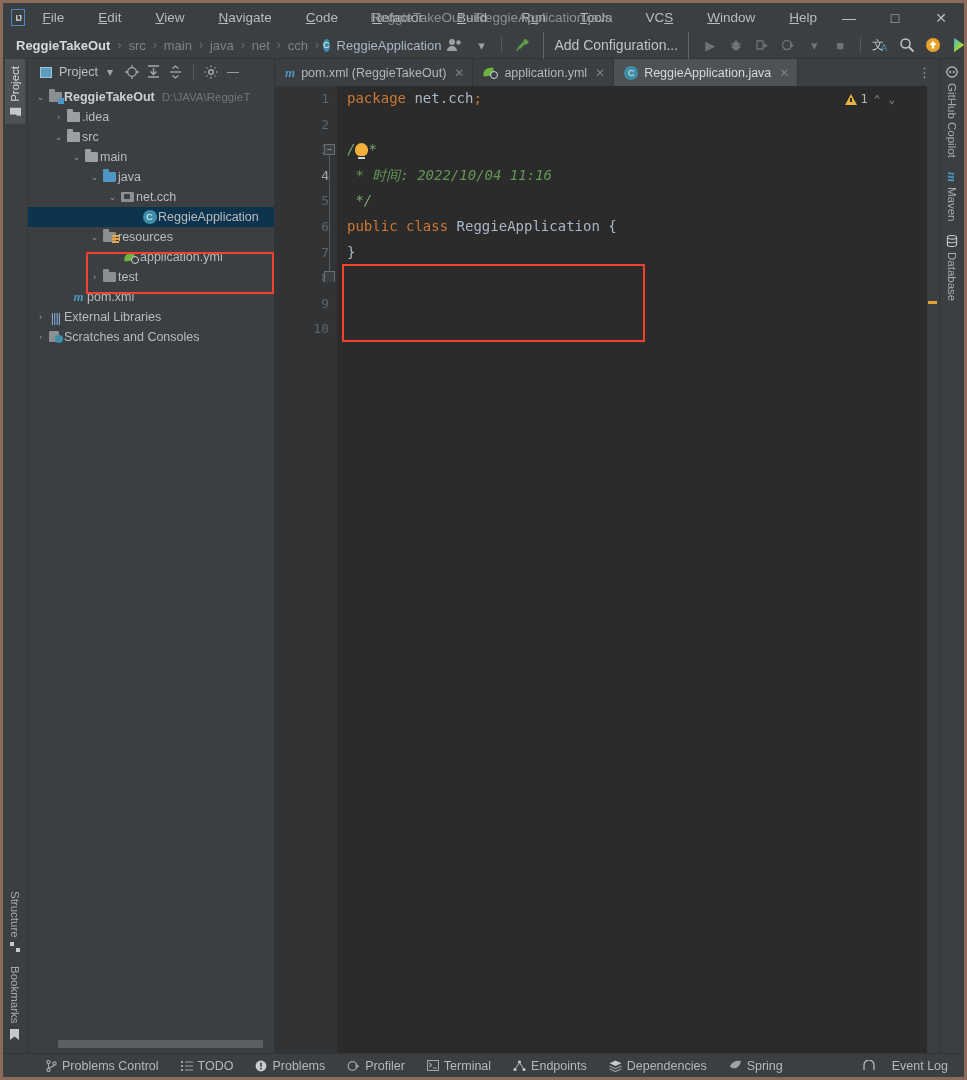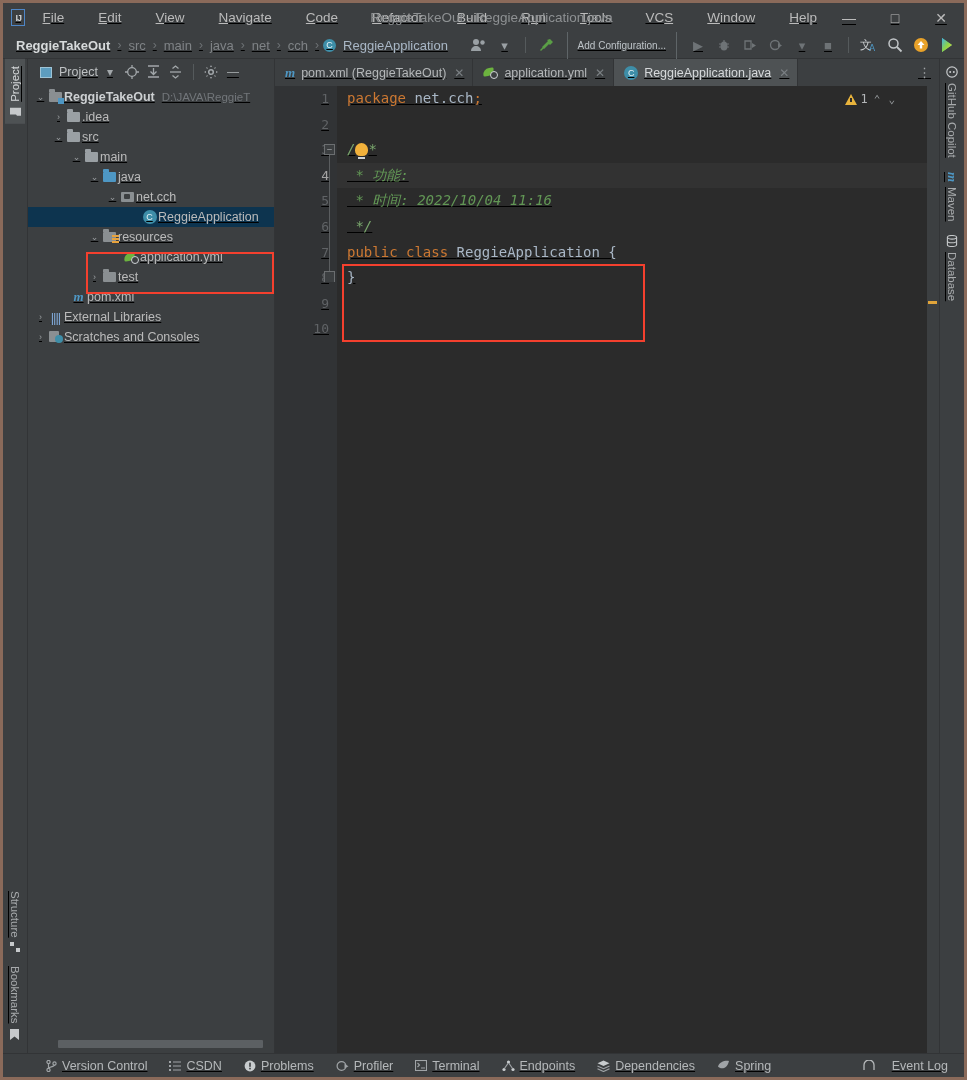--- a/index.html
+++ b/index.html
@@ -9,21 +9,21 @@
     font-family: "Liberation Sans", sans-serif;
     overflow: hidden;
   }
   body { position: relative; }
 
   
   .window {
     position: absolute; inset: 0;
     border: 3px solid #8a6a5a;
     background: #f97316;
-    display: flex; flex-direction: column; text-decoration: underline;
+    display: flex; flex-direction: column;
   }
 
   
   .titlebar {
     height: 29px; flex: 0 0 29px;
     background: #3c3f41;
     display: flex; align-items: center;
     position: relative;
     padding-left: 8px;
   }
@@ -77,21 +77,21 @@
   .tb-spacer { flex: 1; }
   .tb-group { display:flex; align-items:center; gap:4px; padding-right: 6px; }
   .tb-ico {
     width: 22px; height: 20px; display:flex; align-items:center; justify-content:center;
     color:#9aa0a4; font-size: 13px;
   }
   .tb-ico.dim { color:#6e7376; }
   .tb-divider { width:1px; height:16px; background:#555a5c; margin:0 5px; }
   .run-config {
     border: 1px solid #5f6568; border-radius: 3px;
-    color: #bdc3c7; font-size: 10px;
+    color: #bdc3c7; font-size: 14px;
     padding: 20px 10px; margin: 4px 6px; white-space:nowrap;
   }
 
   
   .body-area { flex: 1; display: flex; min-height: 0; }
 
   
   .left-strip {
     width: 25px; flex: 0 0 25px; background: #3c3f41;
     border-right: 1px solid #323436;
@@ -640,21 +640,20 @@
             <div class="fold-box" style="top:58px">−</div>
             <div class="fold-line" style="top:69px; height:116px;"></div>
             <div class="fold-box" style="top:185px; border-bottom:none;"></div>
           </div>
         </div>
 
         <div class="code">
           <div class="cline"><span class="kw">package </span><span class="pln">net.cch</span><span class="semi">;</span></div>
           <div class="cline"></div>
           <div class="cline"><span class="cmt-b">/</span><span class="bulb"></span><span class="cmt-b">*</span></div>
-          <div class="cline caret"><span class="cmt"> * 功能:</span></div>
           <div class="cline"><span class="cmt"> * 时间: 2022/10/04 11:16</span></div>
           <div class="cline"><span class="cmt-b"> */</span></div>
           <div class="cline"><span class="kw">public class </span><span class="cls">ReggieApplication</span><span class="brace"> {</span></div>
           <div class="cline"><span class="brace">}</span></div>
           <div class="cline"></div>
 
           <div class="highlight-box" style="left:5px; top:178px; width:303px; height:78px;"></div>
 
           <div class="warn-chip">
             <span class="tri-warn"></span>
@@ -701,30 +700,30 @@
   <div class="bottombar">
     <div class="btab">
       <span class="bi">
         <svg width="11" height="12" viewBox="0 0 11 12">
             <circle cx="2.5" cy="2" r="1.6" fill="none" stroke="#a0a4a7" stroke-width="1.2"></circle>
             <circle cx="2.5" cy="10" r="1.6" fill="none" stroke="#a0a4a7" stroke-width="1.2"></circle>
             <circle cx="8.5" cy="3.5" r="1.6" fill="none" stroke="#a0a4a7" stroke-width="1.2"></circle>
             <path d="M2.5 3.6v4.8M8.5 5.1c0 2-6 1.6-6 3.3" stroke="#a0a4a7" stroke-width="1.2" fill="none"></path>
           </svg>
       </span>
-      <span>Version Control</span>
+      <span>Problems Control</span>
     </div>
     <div class="btab">
       <span class="bi">
         <svg width="12" height="11" viewBox="0 0 12 11">
             <path d="M0 1h2v2H0zM0 5h2v2H0zM0 9h2v2H0z" fill="#a0a4a7"></path>
             <path d="M4 2h8M4 6h8M4 10h8" stroke="#a0a4a7" stroke-width="1.2"></path>
           </svg>
       </span>
-      <span>CSDN</span>
+      <span>TODO</span>
     </div>
     <div class="btab">
       <span class="bi">
         <svg width="12" height="12" viewBox="0 0 12 12">
             <circle cx="6" cy="6" r="5.4" fill="#c8ccce"></circle>
             <rect x="5.2" y="2.6" width="1.6" height="4.2" fill="#3c3f41"></rect>
             <rect x="5.2" y="7.8" width="1.6" height="1.6" fill="#3c3f41"></rect>
           </svg>
       </span>
       <span>Problems</span>

